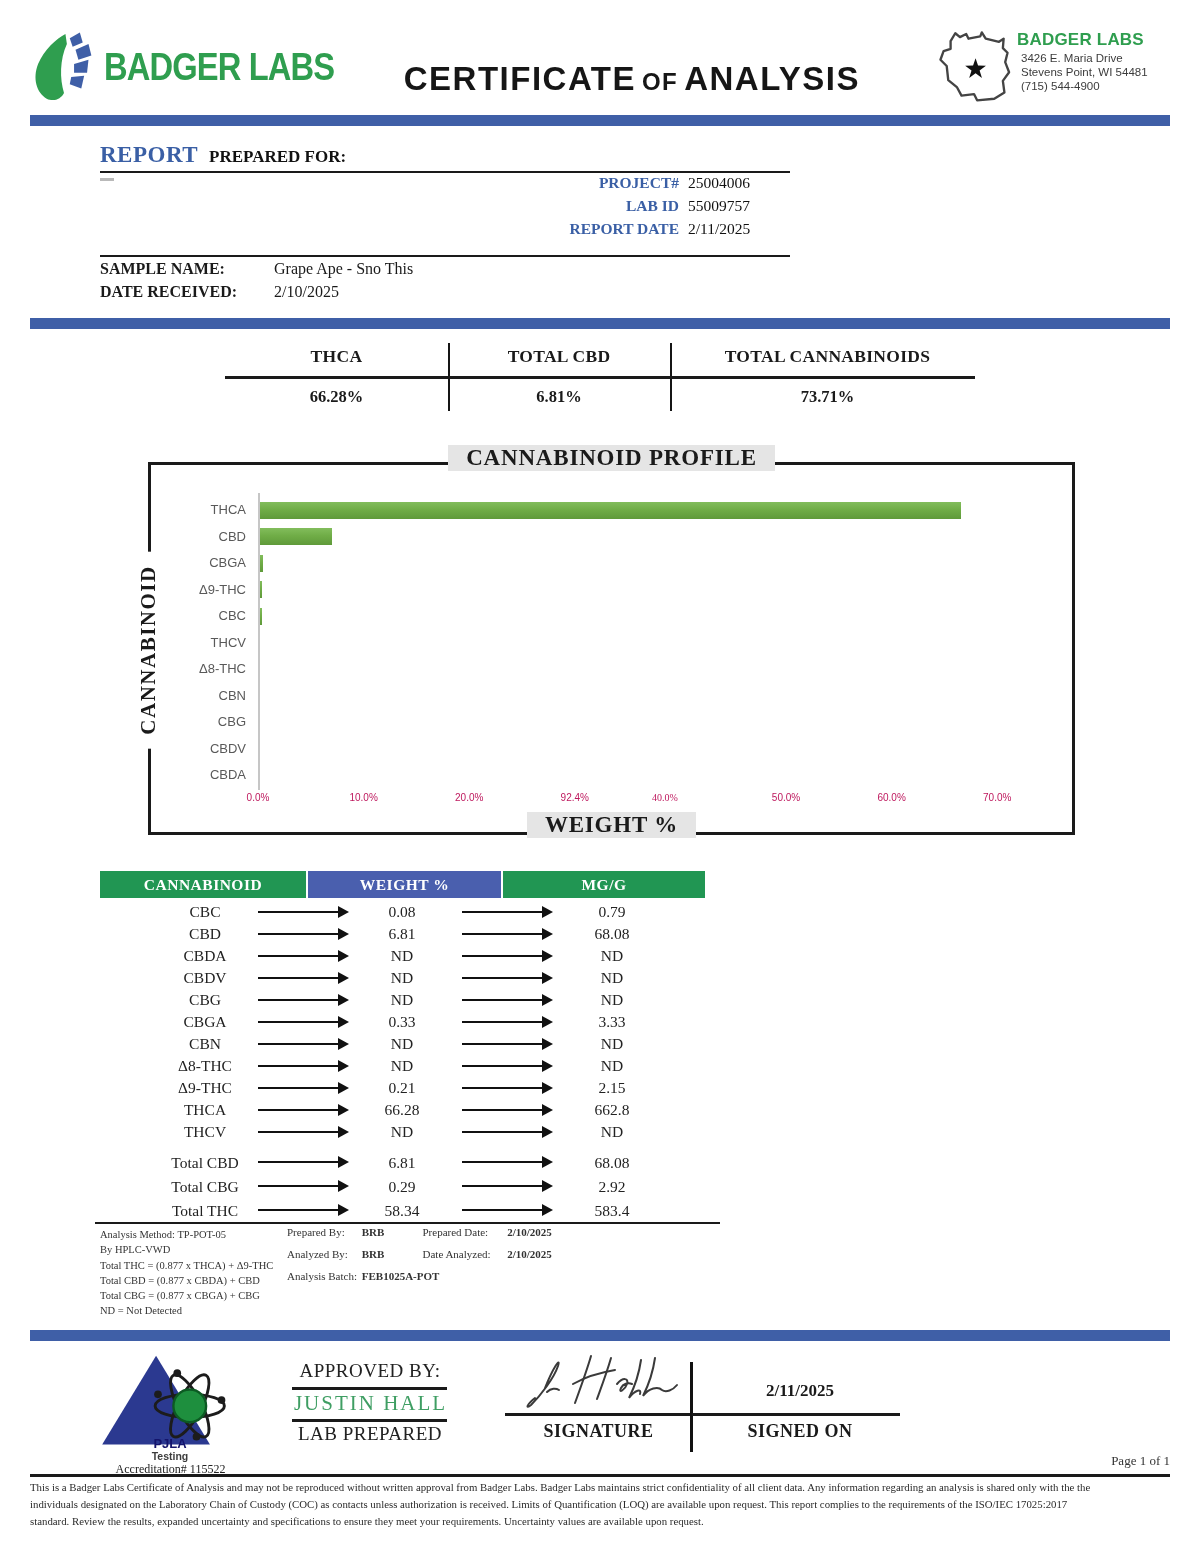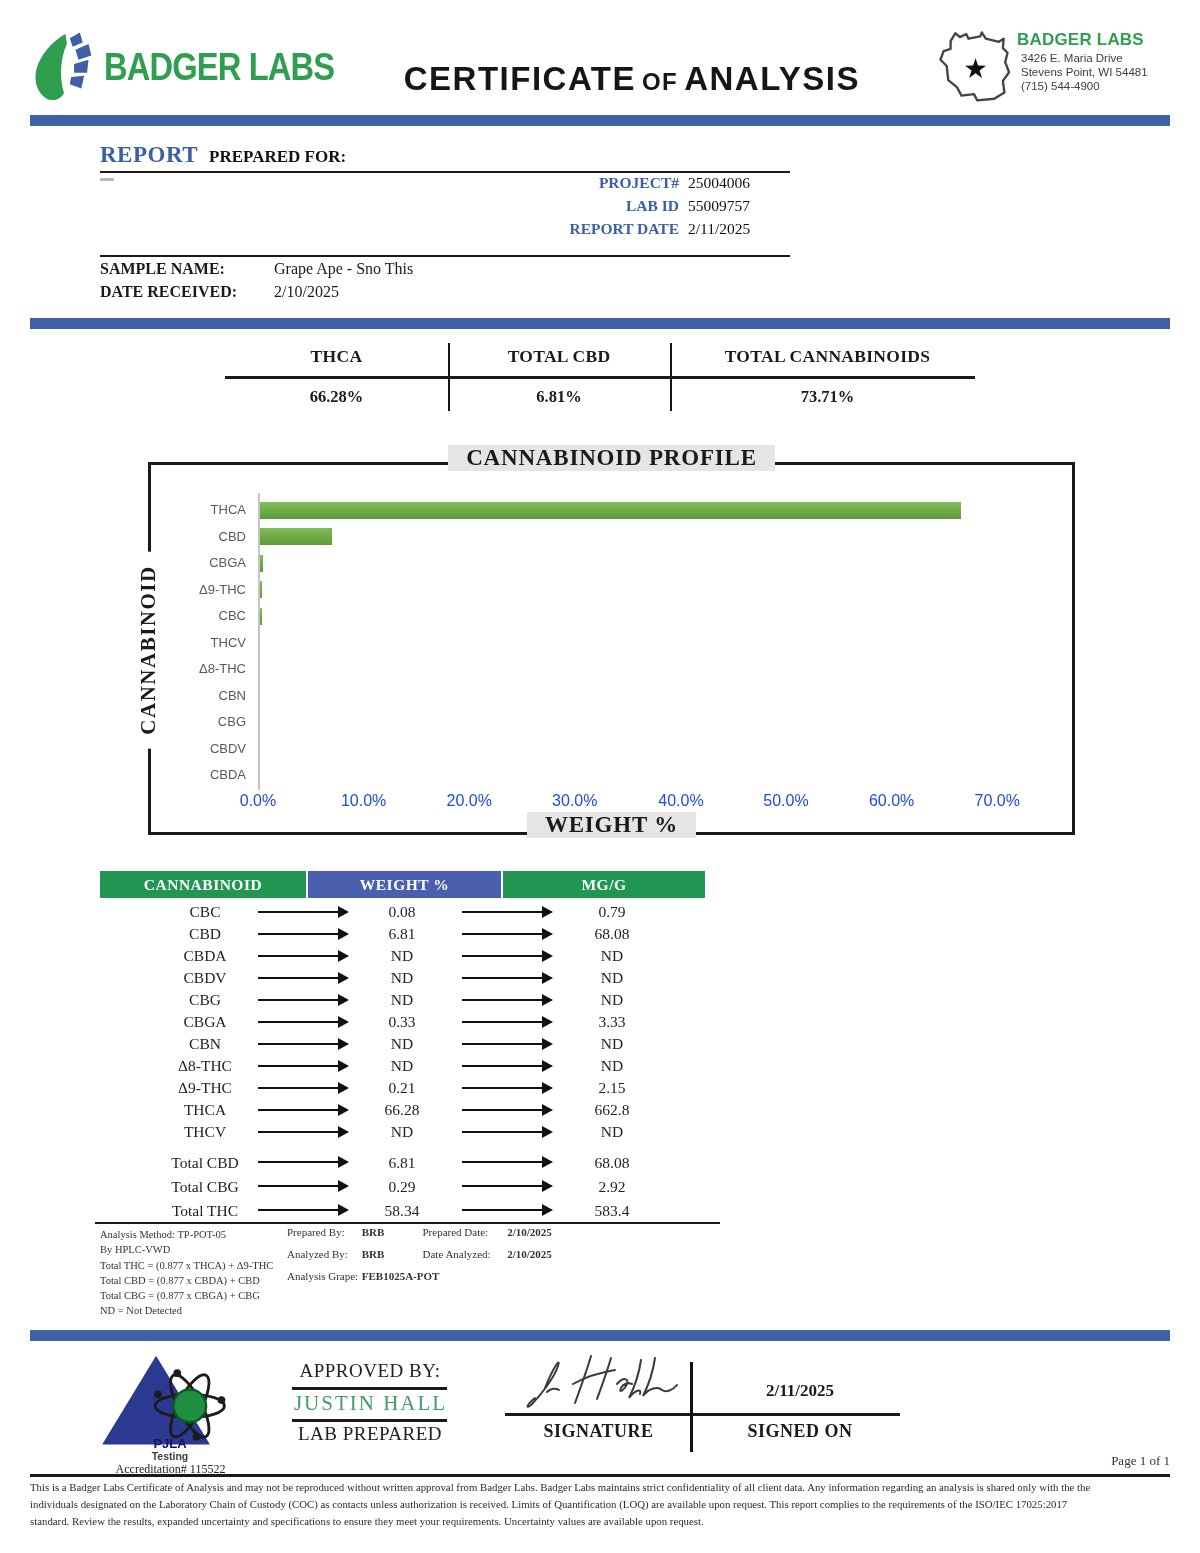--- a/index.html
+++ b/index.html
@@ -54,21 +54,21 @@
     font-weight:bold; font-size:23px; letter-spacing:.8px; white-space:nowrap; }
   .chart-xlabel-wrap { position:absolute; left:148px; top:812px; width:927px; text-align:center; }
   .chart-ylabel { position:absolute; left:148px; top:650px; transform:translate(-50%,-50%) rotate(-90deg);
     background:#fff; padding:0 14px; font-weight:bold; font-size:21px; letter-spacing:1.5px; white-space:nowrap; }
   .cat-label { position:absolute; left:0; width:95px; height:26px; line-height:26px; text-align:right;
     font-family:"Liberation Sans",sans-serif; font-size:13px; color:#595959; }
   .vaxis { position:absolute; left:107px; top:28px; width:2px; height:297px; background:#c6c6c6; }
   .bar { position:absolute; left:109px; height:17px;
     background:linear-gradient(180deg,#82bd5c 0%,#70ad47 45%,#5f9a3a 100%); }
   .xtick { position:absolute; top:327px; transform:translateX(-50%);
-    font-family:"Liberation Sans",sans-serif; font-size:16px; color:#1d4ed8; white-space:nowrap; }
+    font-family:"Liberation Sans",sans-serif; font-size:10px; color:#be185d; white-space:nowrap; }
 
   
   .th { position:absolute; top:871px; height:27px; line-height:27px; text-align:center; color:#fff;
     font-weight:bold; font-size:15.5px; letter-spacing:.5px; }
   #tbody { position:absolute; left:100px; top:901px; width:605px; height:360px; }
   .trow { position:absolute; left:0; width:605px; height:22px; }
   .trow span { line-height:22px; }
   .trow.ttl { height:24px; } .trow.ttl span { line-height:24px; }
   .c-name { position:absolute; left:0; width:210px; text-align:center; font-size:15.5px; color:#222; }
   .c-v1 { position:absolute; left:252px; width:100px; text-align:center; font-size:15.5px; color:#222; }
@@ -203,22 +203,22 @@
       <div class="bar" style="top: 142.5px; width: 1.5px;"></div>
       <div class="cat-label" style="top: 164.5px;">THCV</div>
       <div class="cat-label" style="top: 191px;">Δ8-THC</div>
       <div class="cat-label" style="top: 217.5px;">CBN</div>
       <div class="cat-label" style="top: 244px;">CBG</div>
       <div class="cat-label" style="top: 270.5px;">CBDV</div>
       <div class="cat-label" style="top: 297px;">CBDA</div>
       <div class="xtick" style="left: 107px;">0.0%</div>
       <div class="xtick" style="left: 212.6px;">10.0%</div>
       <div class="xtick" style="left: 318.2px;">20.0%</div>
-      <div class="xtick" style="left: 423.8px;">30.0%</div>
-      <div class="xtick" style="left: 530px;">40.0%</div>
+      <div class="xtick" style="left: 423.8px;">92.4%</div>
+      <div class="xtick" style="left: 514px; font-family: Liberation Serif, serif;">40.0%</div>
       <div class="xtick" style="left: 635px;">50.0%</div>
       <div class="xtick" style="left: 740.6px;">60.0%</div>
       <div class="xtick" style="left: 846.2px;">70.0%</div>
     </div>
   <div class="chart-title-wrap">
     <span>CANNABINOID PROFILE</span>
   </div>
   <div class="chart-ylabel">CANNABINOID</div>
   <div class="chart-xlabel-wrap">
     <span>WEIGHT %</span>
@@ -344,21 +344,21 @@
       <span class="p-l2">Prepared Date:</span>
       <span class="p-v2">2/10/2025</span>
     </div>
     <div class="prep-row">
       <span class="p-l1">Analyzed By:</span>
       <span class="p-v1">BRB</span>
       <span class="p-l2">Date Analyzed:</span>
       <span class="p-v2">2/10/2025</span>
     </div>
     <div class="prep-row">
-      <span class="p-l1">Analysis Grape:</span>
+      <span class="p-l1">Analysis Batch:</span>
       <span class="p-v1" style="width:auto">FEB1025A-POT</span>
     </div>
   </div>
 
   <div class="bluebar" style="top:1330px"></div>
 
   <svg class="abs" style="left:98px;top:1352px" width="145" height="102" viewBox="0 0 150 106">
     <path d="M60,4 L116,96 L4,96 Z" fill="#2b3990"></path>
     <g stroke="#1c1c1c" stroke-width="3" fill="none">
       <ellipse cx="95" cy="56" rx="36" ry="12"></ellipse>

